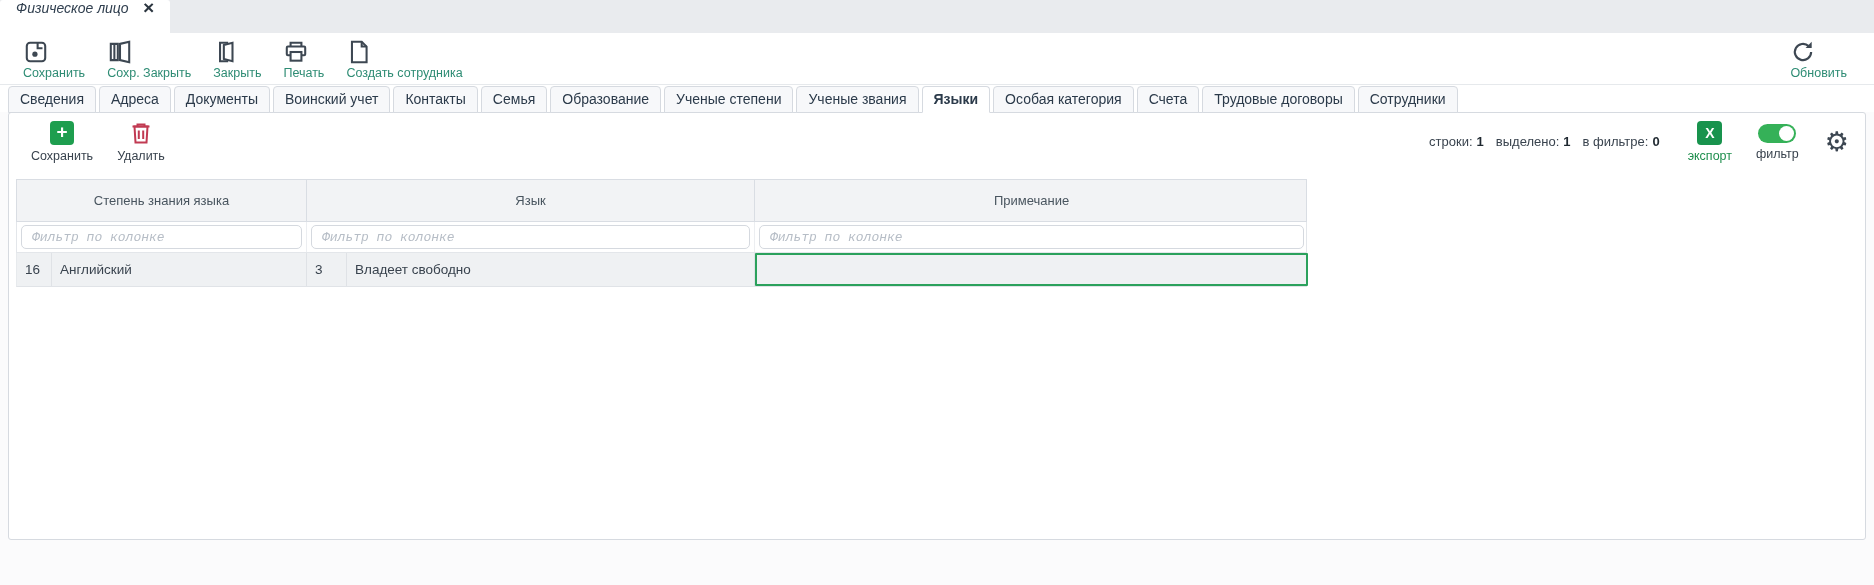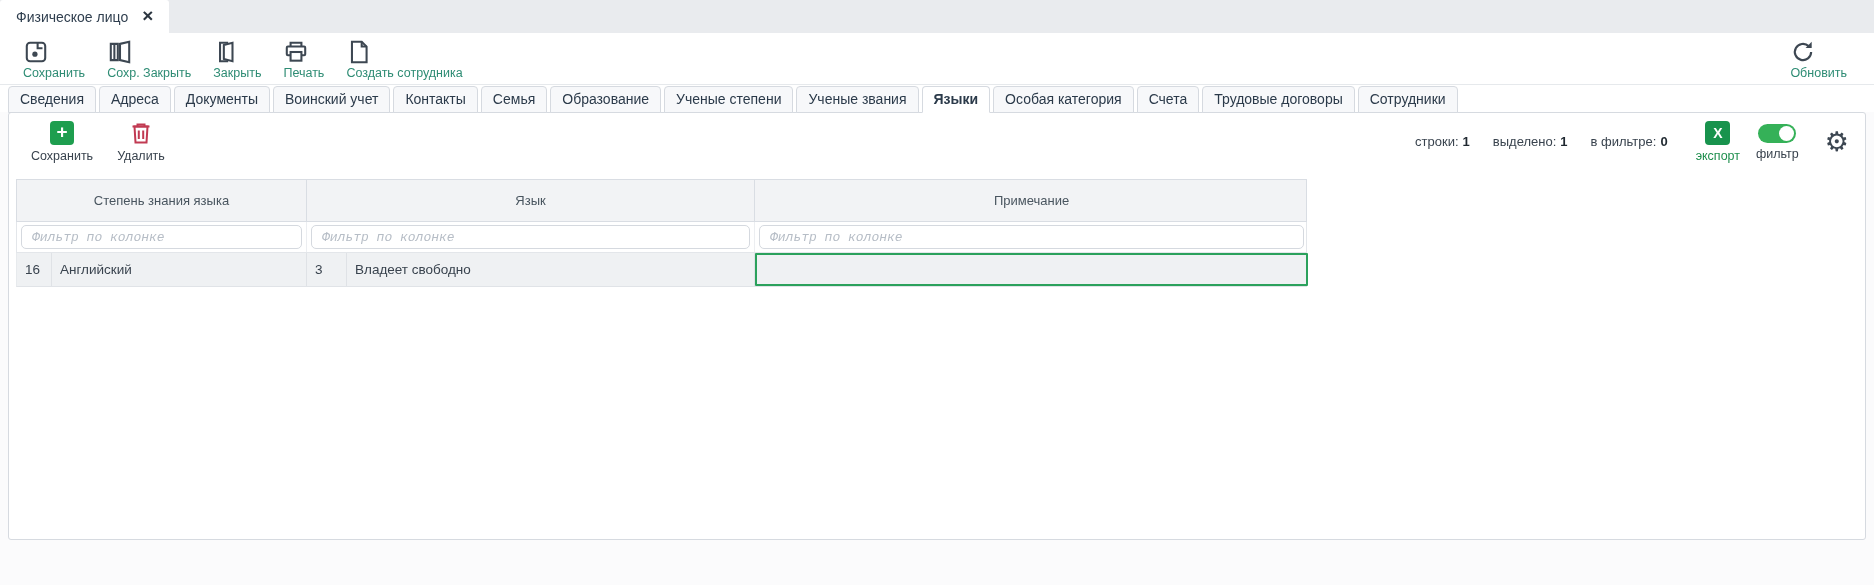--- a/index.html
+++ b/index.html
@@ -4,23 +4,23 @@
 <style>
   *{box-sizing:border-box;margin:0;padding:0}
   html,body{width:1874px;height:585px}
   body{
     font-family:"Liberation Sans","DejaVu Sans",sans-serif;
     background:#fbfbfc;color:#39434e;overflow:hidden;position:relative;
   }
   
   .doc-tabstrip{height:33px;background:#e9ebee;display:flex}
   .doc-tab{
-    background:#fff;display:flex;align-items:center;gap:14px;
+    background:#fff;display:flex;align-items:flex-start;gap:14px;
     padding:0 16px;font-size:14px;color:#2f3e4e;
-    border-radius:3px 3px 0 0;cursor:pointer;
+    border-radius:3px 3px 0 0;cursor:pointer;font-style:italic;
   }
   .doc-tab .close{font-size:19px;font-weight:700;color:#2c3640;line-height:1;margin-top:-2px}
   
   .toolbar{height:52px;background:#fff;display:flex;align-items:flex-start;
     padding:4px 0 0 12px;position:relative;border-bottom:1px solid #e6e9ec}
   .tbtn{display:flex;flex-direction:column;align-items:flex-start;gap:1px;padding:2px 11px;cursor:pointer}
   .tbtn svg{width:26px;height:26px;display:block}
   .tbtn .lbl{font-size:12.5px;color:#2e8c74;white-space:nowrap}
   .tbtn.refresh{position:absolute;right:16px;top:4px}
   
@@ -34,27 +34,27 @@
     border-radius:3px;position:relative;z-index:1}
   
   .grid-toolbar{display:flex;align-items:flex-start;padding:8px 0 0 22px;height:58px;position:relative}
   .gbtn{display:flex;flex-direction:column;align-items:center;gap:4px;cursor:pointer}
   .gbtn + .gbtn{margin-left:24px}
   .gbtn .glbl{font-size:12.5px;color:#39434e;white-space:nowrap}
   .icon-plus{width:24px;height:24px;background:#1e9e4f;border-radius:4px;color:#fff;
     font-size:19px;line-height:22px;text-align:center;font-weight:700}
   .icon-trash svg{width:22px;height:24px;display:block}
   .grid-toolbar-right{position:absolute;right:16px;top:8px;display:flex;align-items:flex-start}
-  .stats{display:flex;gap:23px;font-size:13px;color:#39434e;margin-top:13px;margin-right:28px}
+  .stats{display:flex;gap:12px;font-size:13px;color:#39434e;margin-top:13px;margin-right:28px}
   .stat b{font-weight:700;color:#1f2830;margin-left:4px}
   .vbtn{display:flex;flex-direction:column;align-items:center;gap:4px;cursor:pointer}
   .icon-xls{width:25px;height:24px;background:#18934d;border-radius:4px;color:#fff;
     font-weight:700;font-size:14px;display:flex;align-items:center;justify-content:center}
   .export .glbl{color:#1f8f4e;font-size:12.5px}
-  .ftgl{margin-left:16px}
+  .ftgl{margin-left:24px}
   .ftgl .glbl{font-size:12.5px;color:#39434e}
   .toggle{width:38px;height:19px;background:#35b158;border-radius:10px;position:relative;margin-top:3px}
   .toggle .knob{position:absolute;right:2px;top:2px;width:15px;height:15px;background:#fff;border-radius:50%}
   .gear{font-size:27px;color:#3d4752;line-height:1;margin:8px 0 0 26px;cursor:pointer}
   
   .table{position:absolute;left:7px;top:66px;width:1291px}
   .thead{display:grid;grid-template-columns:290px 448px 553px;background:#f2f3f5;
     border:1px solid #d9dde3;height:43px}
   .th{display:flex;align-items:center;justify-content:center;font-size:13px;color:#49555f;
     border-right:1px solid #d9dde3;cursor:pointer}

